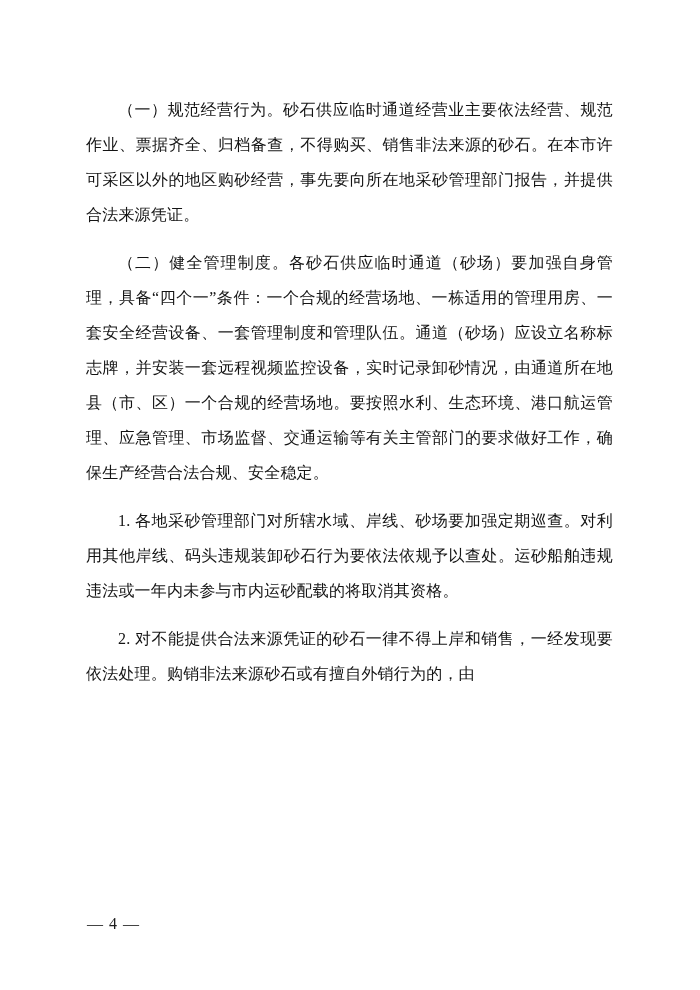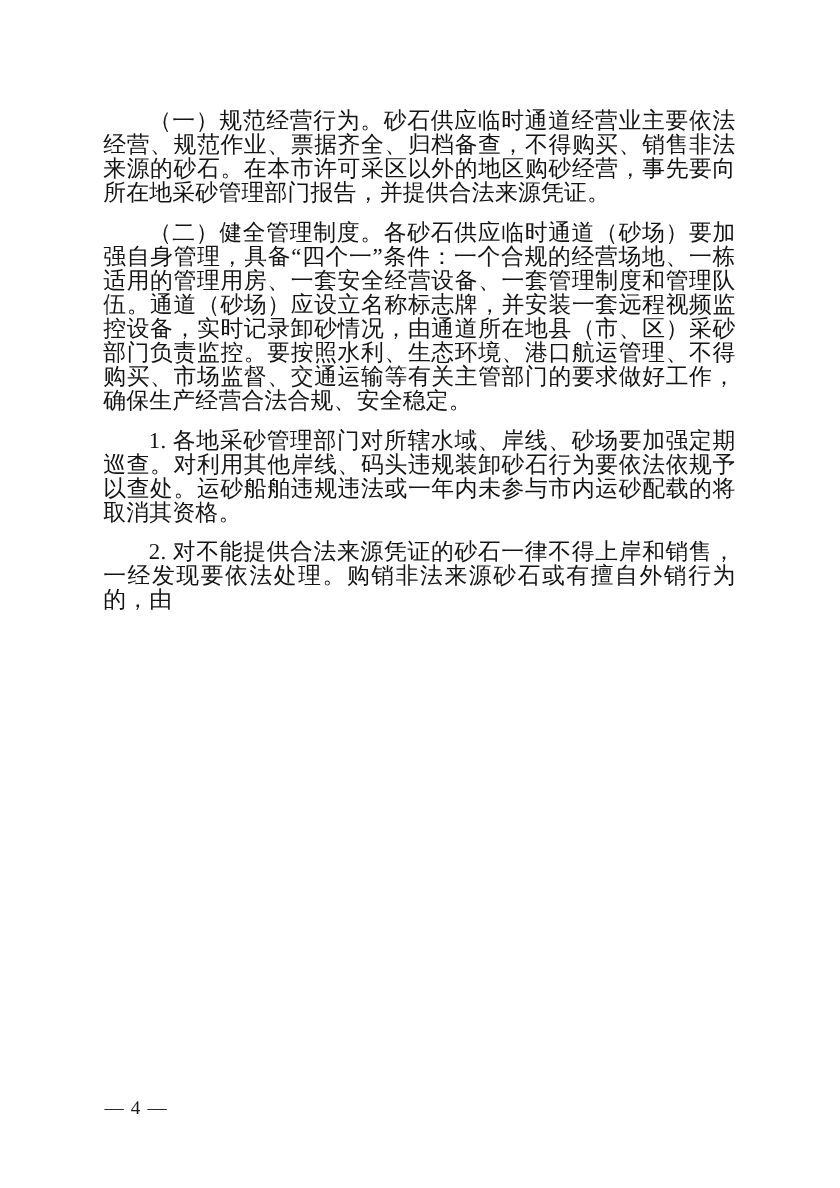--- a/index.html
+++ b/index.html
@@ -17,22 +17,22 @@
     color: #141414;
   }
   .content {
     position: absolute;
     left: 86px;
     top: 92px;
     width: 527px;
   }
   .para {
     margin: 0 0 13px 0;
-    font-size: 19px;
-    line-height: 20px;
+    font-size: 16px;
+    line-height: 35px;
     text-align: justify;
     text-justify: inter-character;
     text-indent: 2em;
     word-break: break-all;
     letter-spacing: 0.2px;
   }
   .para:last-child {
     margin-bottom: 0;
   }
   .page-footer {
@@ -44,18 +44,18 @@
     letter-spacing: 1px;
     color: #1c1c1c;
   }
 </style>
 </head>
 <body>
 
 <div class="sheet">
   <main class="content">
     <p class="para">（一）规范经营行为。砂石供应临时通道经营业主要依法经营、规范作业、票据齐全、归档备查，不得购买、销售非法来源的砂石。在本市许可采区以外的地区购砂经营，事先要向所在地采砂管理部门报告，并提供合法来源凭证。</p>
-    <p class="para">（二）健全管理制度。各砂石供应临时通道（砂场）要加强自身管理，具备“四个一”条件：一个合规的经营场地、一栋适用的管理用房、一套安全经营设备、一套管理制度和管理队伍。通道（砂场）应设立名称标志牌，并安装一套远程视频监控设备，实时记录卸砂情况，由通道所在地县（市、区）采砂部门负责监控。要按照水利、生态环境、港口航运管理、不得购买、市场监督、交通运输等有关主管部门的要求做好工作，确保生产经营合法合规、安全稳定。</p>
+    <p class="para">（二）健全管理制度。各砂石供应临时通道（砂场）要加强自身管理，具备“四个一”条件：一个合规的经营场地、一栋适用的管理用房、一套安全经营设备、一套管理制度和管理队伍。通道（砂场）应设立名称标志牌，并安装一套远程视频监控设备，实时记录卸砂情况，由通道所在地县（市、区）一个合规的经营场地。要按照水利、生态环境、港口航运管理、应急管理、市场监督、交通运输等有关主管部门的要求做好工作，确保生产经营合法合规、安全稳定。</p>
     <p class="para">1. 各地采砂管理部门对所辖水域、岸线、砂场要加强定期巡查。对利用其他岸线、码头违规装卸砂石行为要依法依规予以查处。运砂船舶违规违法或一年内未参与市内运砂配载的将取消其资格。</p>
     <p class="para">2. 对不能提供合法来源凭证的砂石一律不得上岸和销售，一经发现要依法处理。购销非法来源砂石或有擅自外销行为的，由</p>
   </main>
   <div class="page-footer">— 4 —</div>
 </div>
 
 </body></html>

